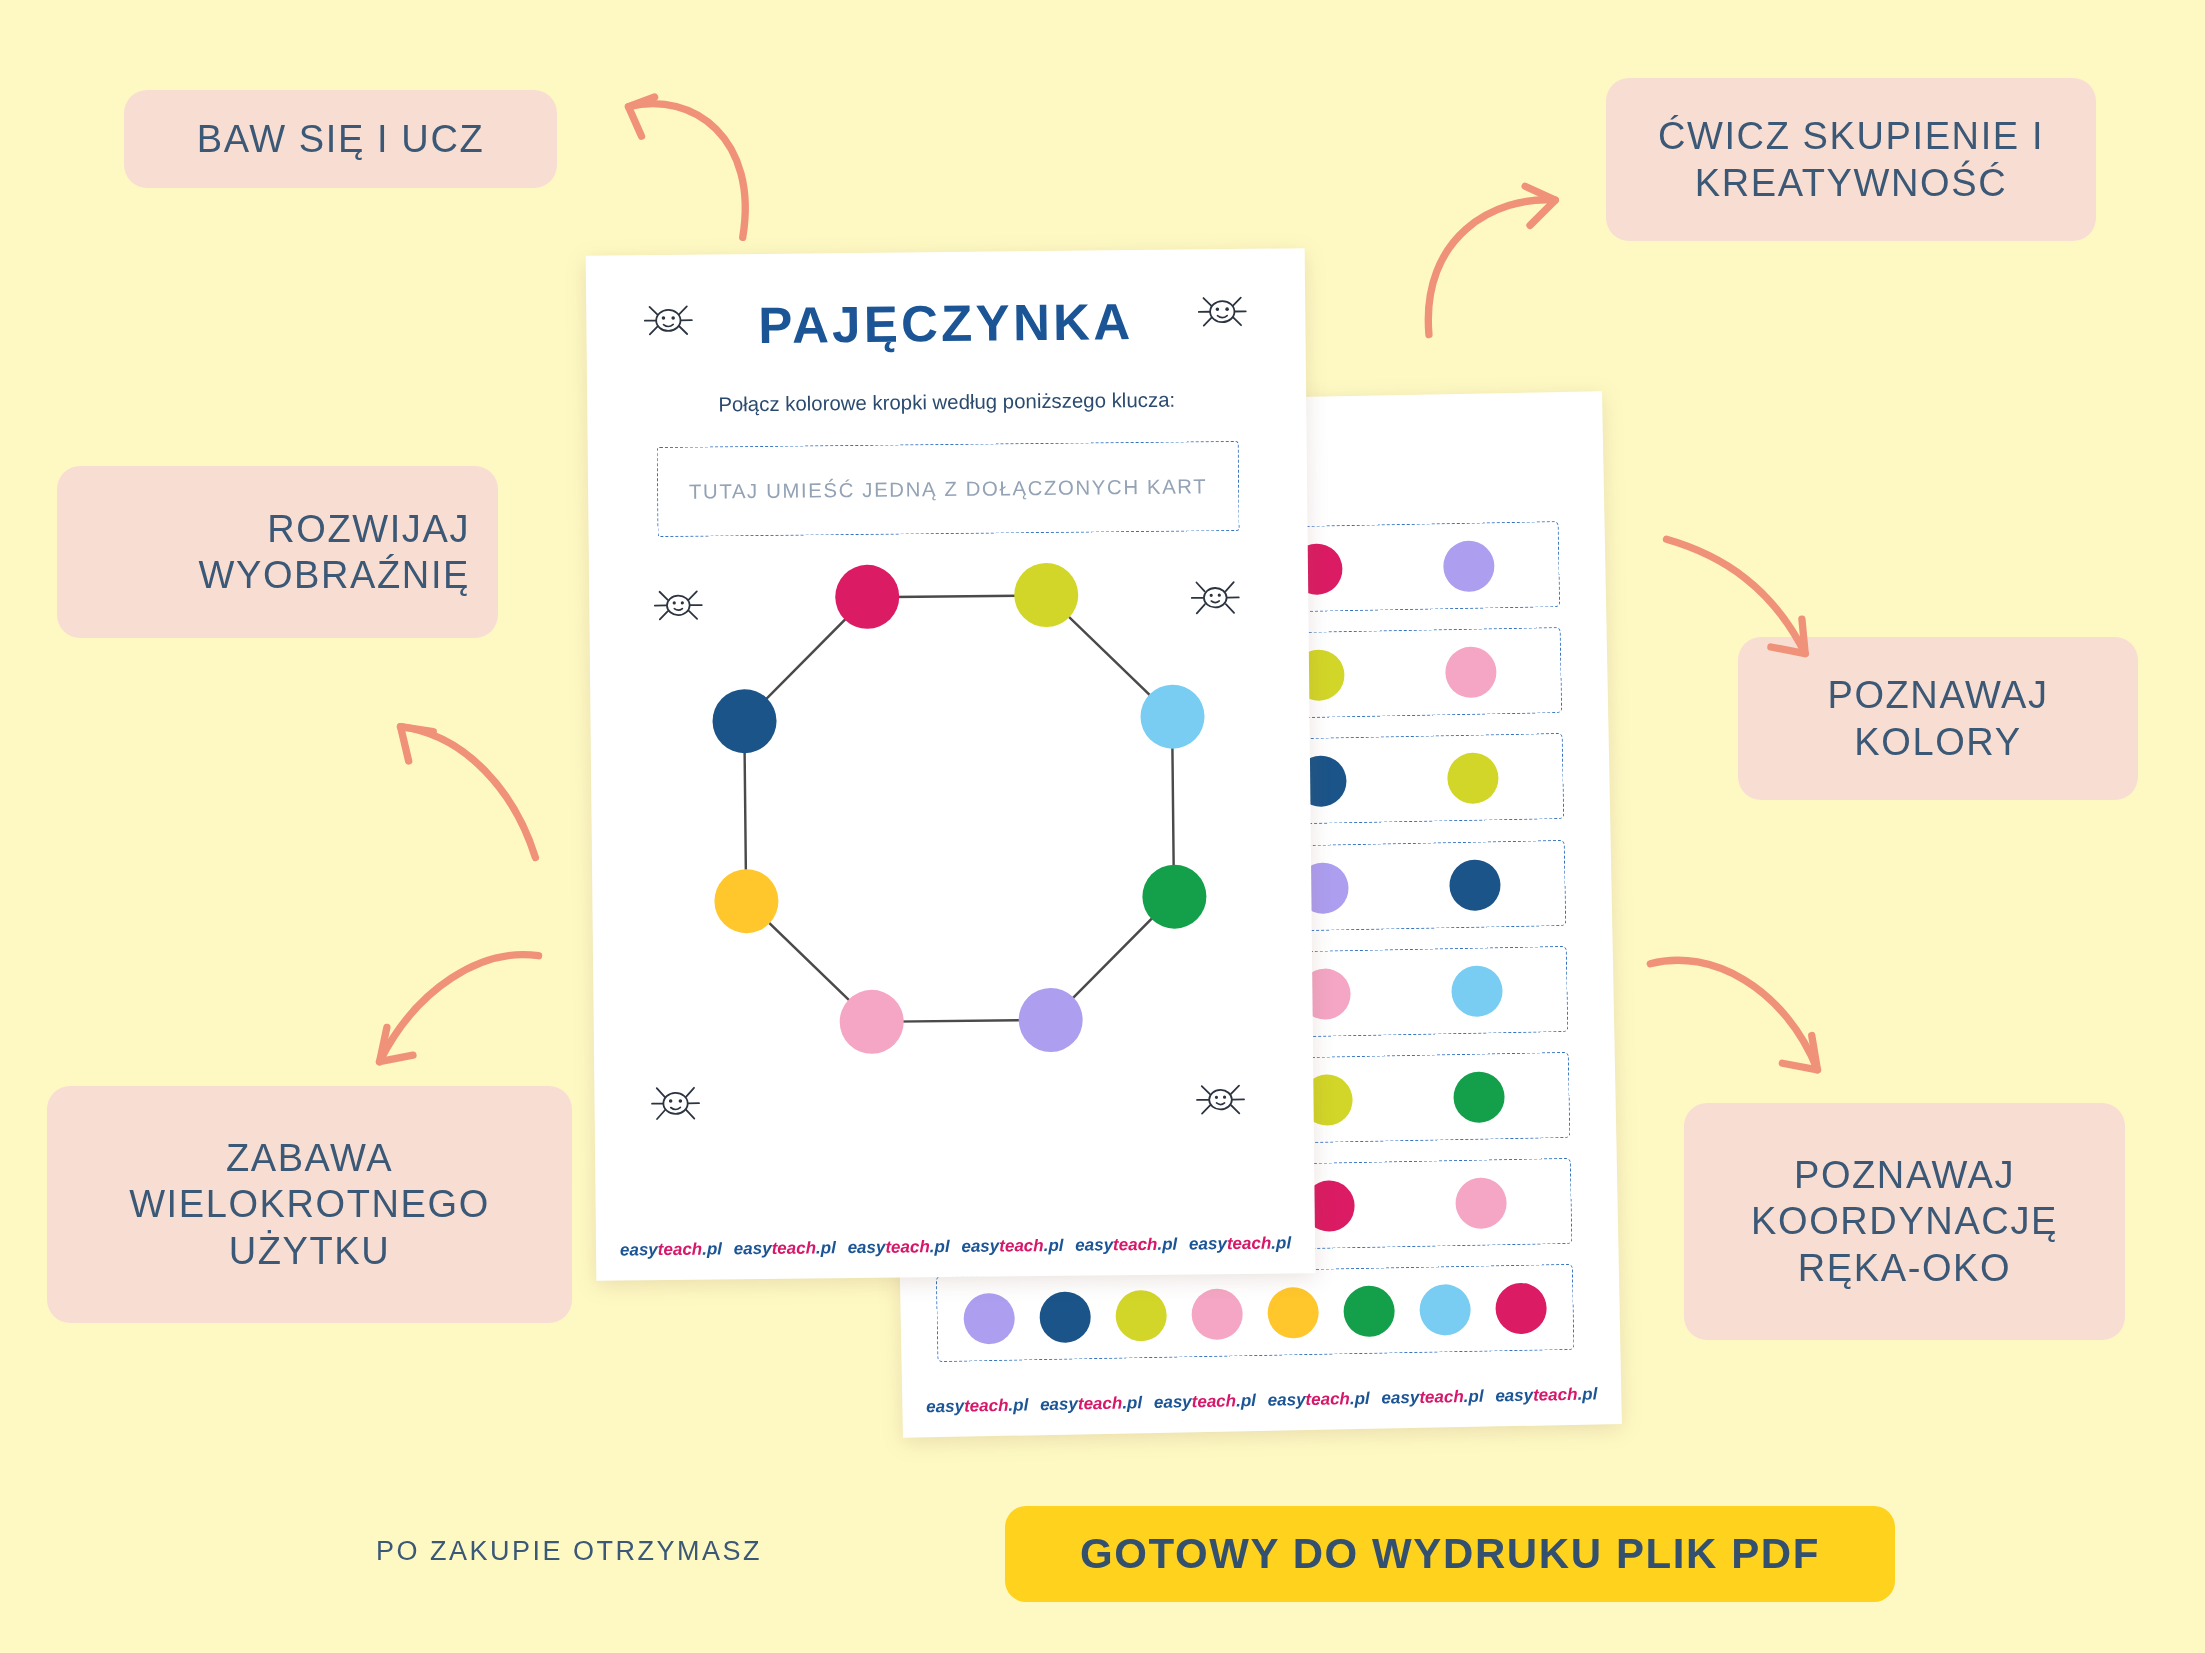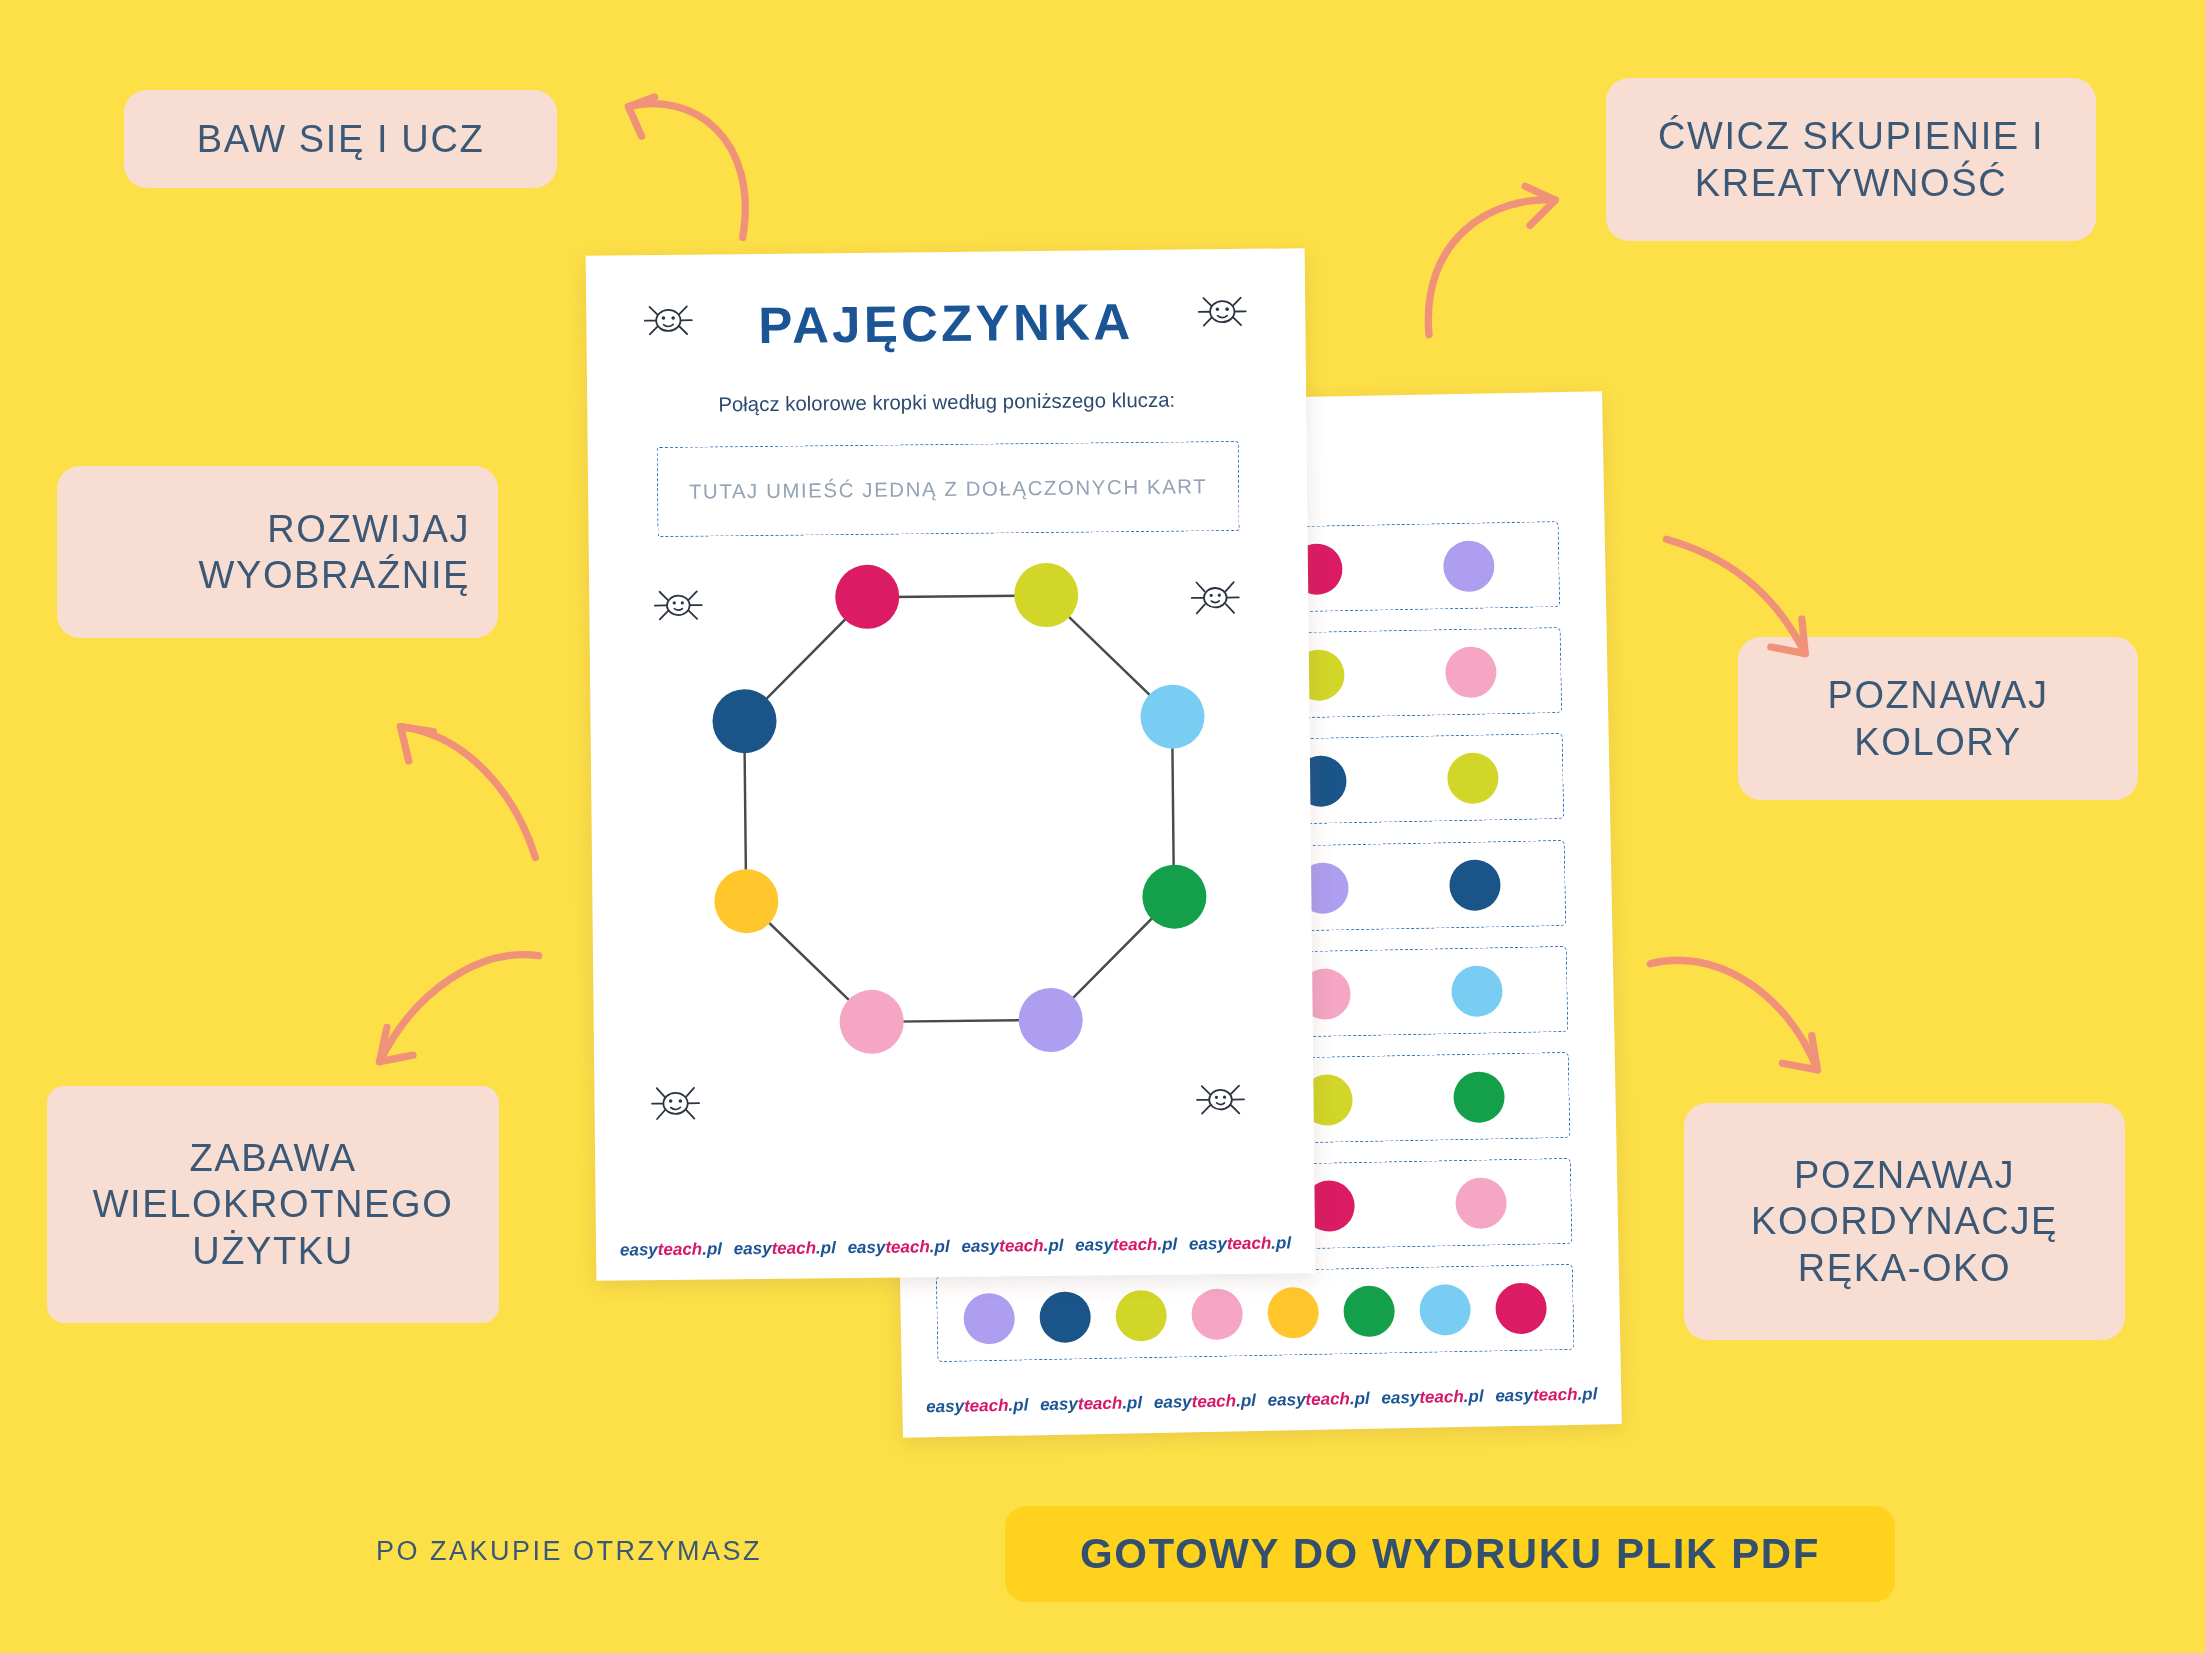--- a/index.html
+++ b/index.html
@@ -12,21 +12,21 @@
     height: 1654px;
     position: relative;
     overflow: hidden;
     font-family: "Liberation Sans", sans-serif;
     color: #2b4a6f;
   }
 
   .stage {
     position: absolute;
     inset: 0;
-    background: #fde047;
+    background: #fef9c3;
   }
 
   
   .promo {
     position: absolute;
     background: #f8ded2;
     border-radius: 23px;
     color: #3b5876;
     text-align: center;
     letter-spacing: 1.6px;
@@ -36,21 +36,21 @@
     box-sizing: border-box;
     display: flex;
     align-items: center;
     justify-content: center;
   }
 
   #promo-0 { left: 124px;  top: 90px;  width: 433px; height: 98px; }
   #promo-1 { left: 1606px; top: 78px;   width: 490px; height: 163px; }
   #promo-2 { left: 57px;   top: 466px;  width: 441px; height: 172px; text-align: right; }
   #promo-3 { left: 1738px; top: 637px;  width: 400px; height: 163px; }
-  #promo-4 { left: 47px;   top: 1086px; width: 452px; height: 237px; border-radius: 17px; }
+  #promo-4 { left: 47px;   top: 1086px; width: 525px; height: 237px; }
   #promo-5 { left: 1684px; top: 1103px; width: 441px; height: 237px; }
 
   
   .arrow {
     position: absolute;
     pointer-events: none;
   }
 
   
   .sheet {

